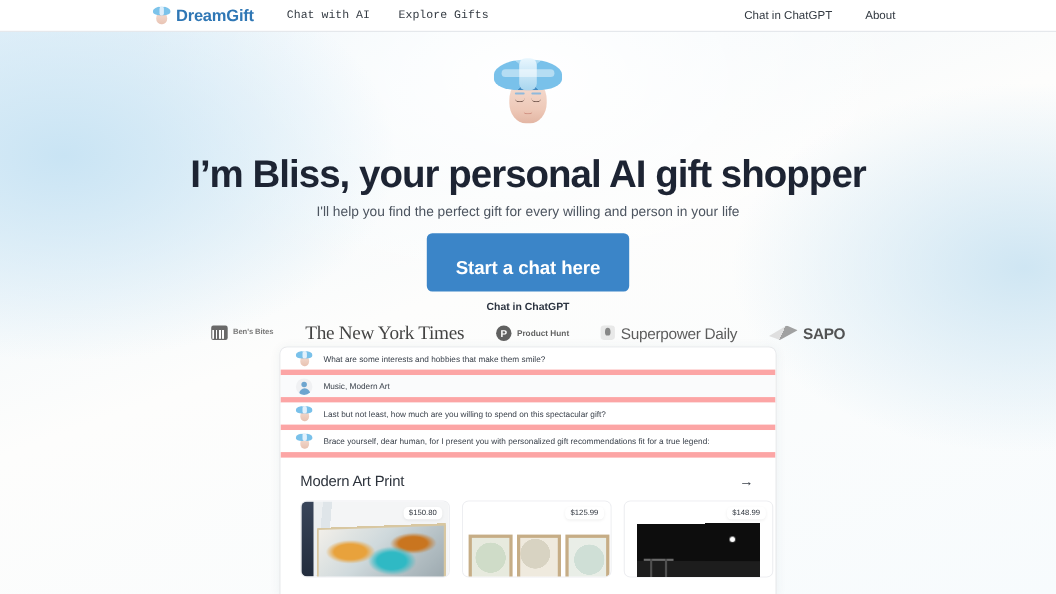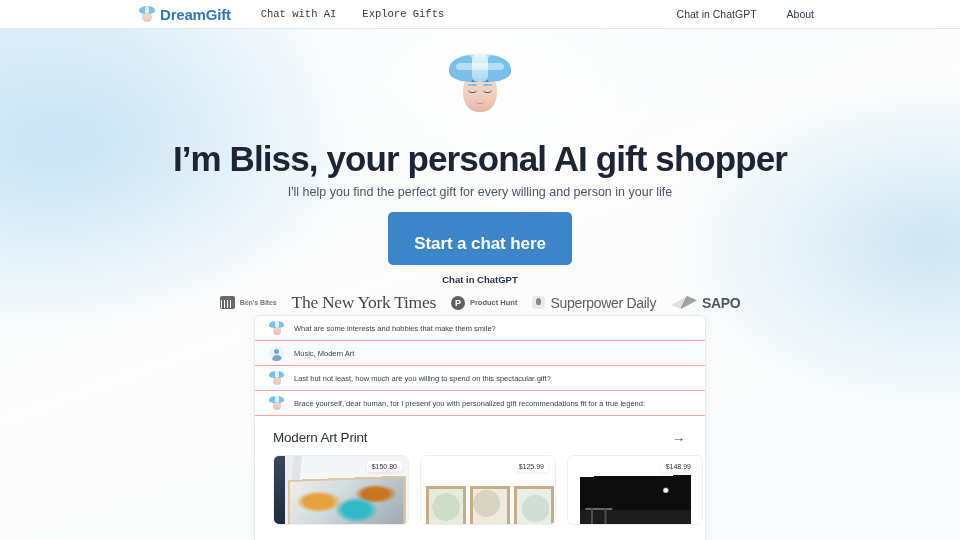--- a/index.html
+++ b/index.html
@@ -125,21 +125,21 @@
     padding: 22px 26px 11px; border-radius: 5px;
     border: none; cursor: pointer; letter-spacing: -0.1px;
   }
   .cta-sub {
     margin-top: 9px; font-size: 9.5px; font-weight: bold; color: #2b3340;
   }
 
   
   .press {
     position: absolute; left: 0; top: 263px; width: 960px;
-    display: flex; justify-content: center; align-items: center; gap: 15px;
+    display: flex; justify-content: center; align-items: center; gap: 29px;
     filter: grayscale(1);
   }
   .logo { display: flex; align-items: center; gap: 5px; opacity: .82; }
   .bb-icon {
     width: 15px; height: 13px; background: #4a4a4a; border-radius: 2px;
     position: relative;
   }
   .bb-icon::before {
     content:""; position:absolute; left:1.5px; top:4px; right:1.5px; bottom:1.5px;
     background: repeating-linear-gradient(90deg,#fff 0 1.5px,#4a4a4a 1.5px 3px);
@@ -175,21 +175,21 @@
   .chat-card {
     position: absolute; left: 254px; top: 286px; width: 452px; height: 226px;
     background: #ffffff; border: 1px solid #e8e9ec;
     border-radius: 7px 7px 0 0;
     box-shadow: 0 1px 10px rgba(40,60,90,.06);
     overflow: hidden;
   }
   .msg {
     display: flex; align-items: center; gap: 10px;
     padding: 0 14px; height: 25px;
-    border-bottom: 1px solid #fca5a5;
+    border-bottom: 5px solid #fca5a5;
   }
   .msg.user { background: #fafbfc; }
   .msg.ai { background: #ffffff; }
   .msg-text { font-size: 7.5px; color: #3b424c; line-height: 11px; }
   .av { width: 15px; height: 15px; flex: 0 0 auto; position: relative; }
   .av-user {
     border-radius: 50%; background: #f0f1f3; overflow: hidden;
   }
   .av-user::before {
     content:""; position:absolute; left:5px; top:3px; width:5px; height:5px;

